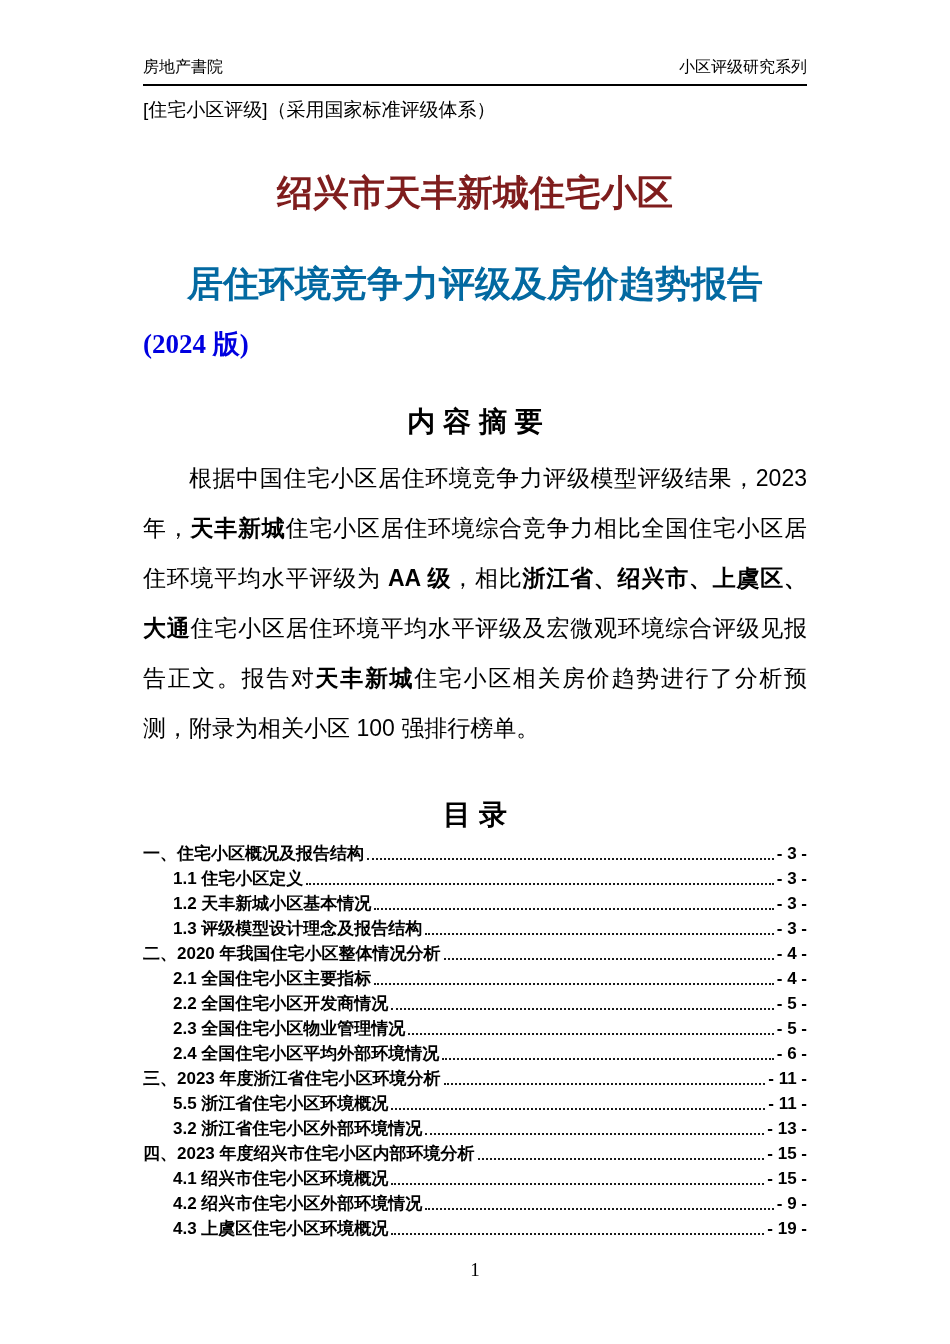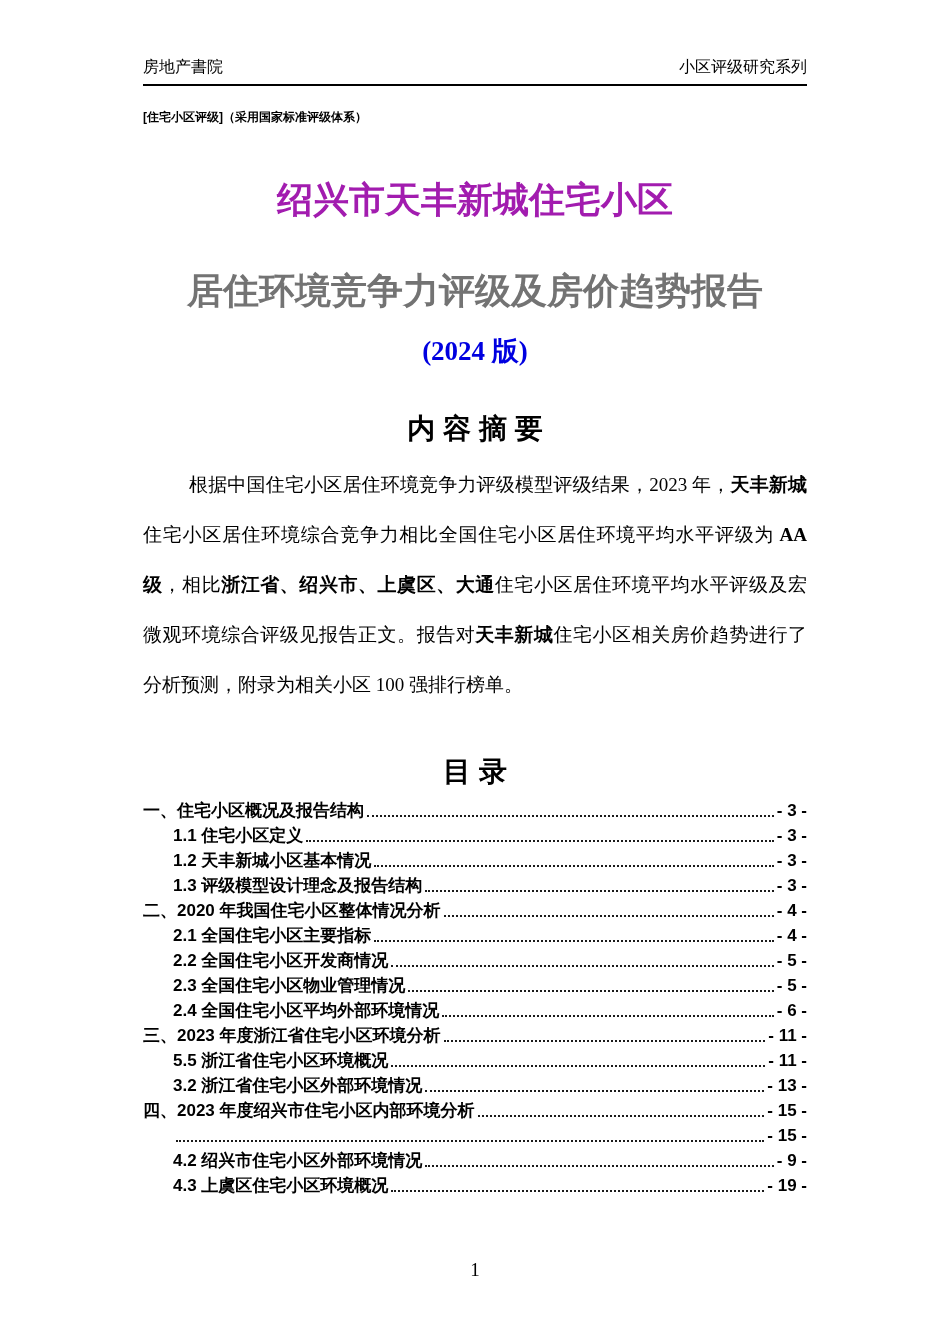--- a/index.html
+++ b/index.html
@@ -28,24 +28,24 @@
     justify-content: space-between;
     align-items: flex-end;
     padding-top: 58px;
     padding-bottom: 8px;
     border-bottom: 2px solid #000000;
     font-size: 16px;
     line-height: 18px;
     font-family: "Liberation Sans", sans-serif;
   }
   .series-label {
-    margin-top: 18px;
-    font-size: 12px;
+    margin-top: 11px;
+    font-size: 19px;
     line-height: 26px;
-    font-weight: bold;
+    font-weight: normal;
     font-family: "Liberation Sans", sans-serif;
   }
   
   .title-line1 {
     margin: 48px 0 0 0;
     text-align: center;
     font-family: "Liberation Serif", "DejaVu Serif", serif;
     font-weight: bold;
     font-size: 36px;
     line-height: 44px;
@@ -53,39 +53,39 @@
   .title-line2 {
     margin: 22px 0 0 0;
     text-align: center;
     font-family: "Liberation Serif", "DejaVu Serif", serif;
     font-weight: bold;
     font-size: 36px;
     line-height: 44px;
   }
   .title-edition {
     margin-top: 20px;
-    text-align: center;
+    text-align: left;
     font-family: "Liberation Serif", "DejaVu Serif", serif;
     font-weight: bold;
     font-size: 27px;
     line-height: 36px;
   }
   
   .abstract-heading {
     margin: 42px 0 0 0;
     text-align: center;
     font-size: 28px;
     line-height: 36px;
     font-weight: bold;
     font-family: "Liberation Sans", sans-serif;
   }
   .abstract-body {
     margin: 13px 0 0 0;
-    font-family: Liberation Serif, serif;
-    font-size: 19px;
+    font-family: Liberation Sans, sans-serif;
+    font-size: 23px;
     line-height: 50px;
     text-align: justify;
     text-justify: inter-character;
     text-indent: 46px;
   }
   .abstract-body .b {
     font-weight: bold;
   }
   
   .toc-heading {
@@ -141,22 +141,22 @@
 
 <div class="page">
 
   <div class="running-header">
     <span>房地产書院</span>
     <span>小区评级研究系列</span>
   </div>
 
   <div class="series-label">[住宅小区评级]（采用国家标准评级体系）</div>
 
-  <h1 class="title-line1 title-el" style="color: #a21caf;">绍兴市天丰新城住宅小区</h1>
-  <h1 class="title-line2 title-el" style="color: #737373; margin-top: 47px;">居住环境竞争力评级及房价趋势报告</h1>
+  <h1 class="title-line1 title-el" style="color: #7f1d1d;">绍兴市天丰新城住宅小区</h1>
+  <h1 class="title-line2 title-el" style="color: #0369a1; margin-top: 47px;">居住环境竞争力评级及房价趋势报告</h1>
   <div class="title-edition title-el" style="color: rgb(0, 0, 224);">(2024 版)</div>
 
   <h2 class="abstract-heading">内 容 摘 要</h2>
 
   <p class="abstract-body" id="abstract-body"><span class="n">根据中国住宅小区居住环境竞争力评级模型评级结果，2023 年，</span><span class="b">天丰新城</span><span class="n">住宅小区居住环境综合竞争力相比全国住宅小区居住环境平均水平评级为 </span><span class="b">AA 级</span><span class="n">，相比</span><span class="b">浙江省、绍兴市、上虞区、大通</span><span class="n">住宅小区居住环境平均水平评级及宏微观环境综合评级见报告正文。报告对</span><span class="b">天丰新城</span><span class="n">住宅小区相关房价趋势进行了分析预测，附录为相关小区 100 强排行榜单。</span></p>
 
   <h2 class="toc-heading">目 录</h2>
 
   <nav class="toc" id="toc-list">
       <div class="toc-row lvl1">
@@ -218,20 +218,21 @@
         <span class="toc-label">3.2 浙江省住宅小区外部环境情况</span>
         <span class="toc-leader"></span>
         <span class="toc-page">- 13 -</span>
       </div>
       <div class="toc-row lvl1">
         <span class="toc-label">四、2023 年度绍兴市住宅小区内部环境分析</span>
         <span class="toc-leader"></span>
         <span class="toc-page">- 15 -</span>
       </div>
       <div class="toc-row lvl2">
+        <span class="toc-label">4.1 绍兴市住宅小区环境概况</span>
         <span class="toc-leader"></span>
         <span class="toc-page">- 15 -</span>
       </div>
       <div class="toc-row lvl2">
         <span class="toc-label">4.2 绍兴市住宅小区外部环境情况</span>
         <span class="toc-leader"></span>
         <span class="toc-page">- 9 -</span>
       </div>
       <div class="toc-row lvl2">
         <span class="toc-label">4.3 上虞区住宅小区环境概况</span>

